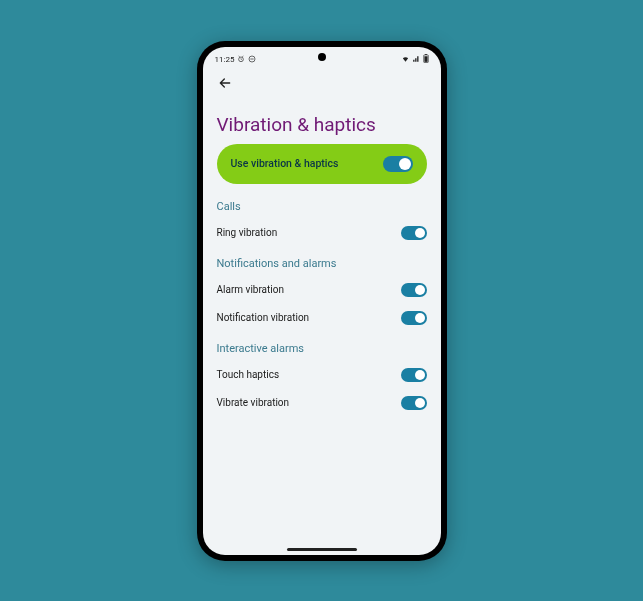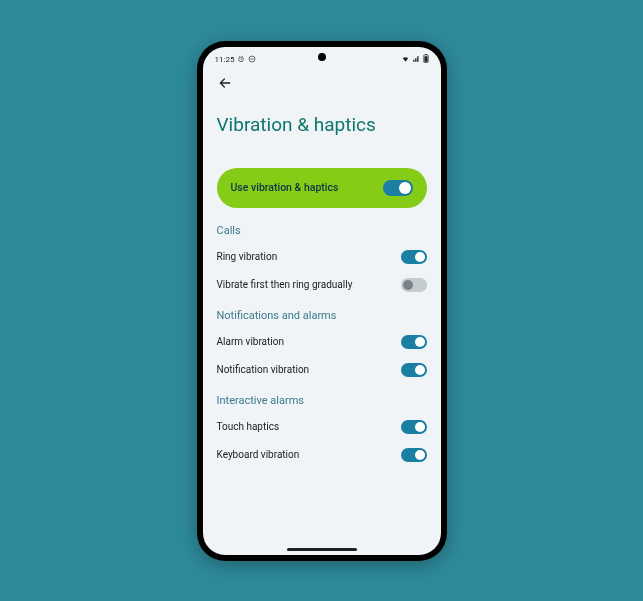--- a/index.html
+++ b/index.html
@@ -59,22 +59,22 @@
     width: 16px;
     height: 16px;
     cursor: pointer;
   }
   .content {
     padding: 0 14px;
   }
   .page-title {
     font-size: 19px;
     font-weight: 400;
-    color: #0f766e;
-    margin: 18px 0 32px 0;
+    color: #701a75;
+    margin: 18px 0 8px 0;
   }
   .hero-card {
     background: #84cc16;
     border-radius: 24px;
     padding: 12px 14px;
     display: flex;
     align-items: center;
     justify-content: space-between;
     margin-bottom: 16px;
   }
@@ -192,26 +192,20 @@
           </div>
       </div>
 
       <div class="section-header">Calls</div>
       <div class="row">
         <span class="row-label">Ring vibration</span>
         <div class="toggle on">
             <div class="knob"></div>
           </div>
       </div>
-      <div class="row">
-        <span class="row-label">Vibrate first then ring gradually</span>
-        <div class="toggle off">
-            <div class="knob"></div>
-          </div>
-      </div>
 
       <div class="section-header">Notifications and alarms</div>
       <div class="row">
         <span class="row-label">Alarm vibration</span>
         <div class="toggle on">
             <div class="knob"></div>
           </div>
       </div>
       <div class="row">
         <span class="row-label">Notification vibration</span>
@@ -221,21 +215,21 @@
       </div>
 
       <div class="section-header">Interactive alarms</div>
       <div class="row">
         <span class="row-label">Touch haptics</span>
         <div class="toggle on">
             <div class="knob"></div>
           </div>
       </div>
       <div class="row">
-        <span class="row-label">Keyboard vibration</span>
+        <span class="row-label">Vibrate vibration</span>
         <div class="toggle on">
             <div class="knob"></div>
           </div>
       </div>
     </div>
 
     <div class="nav-bar"></div>
   </div>
 </div>
 

